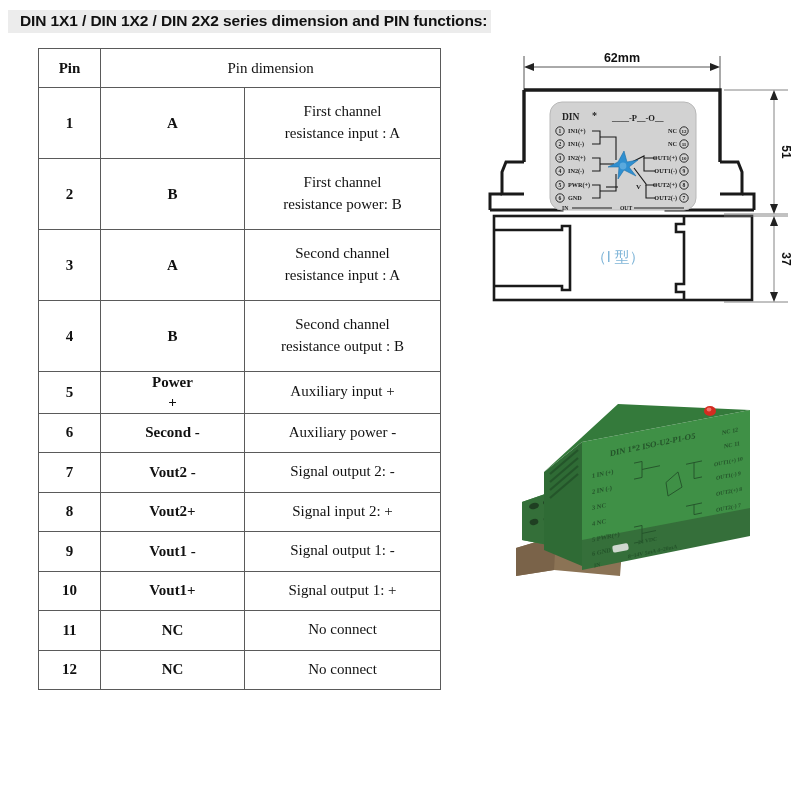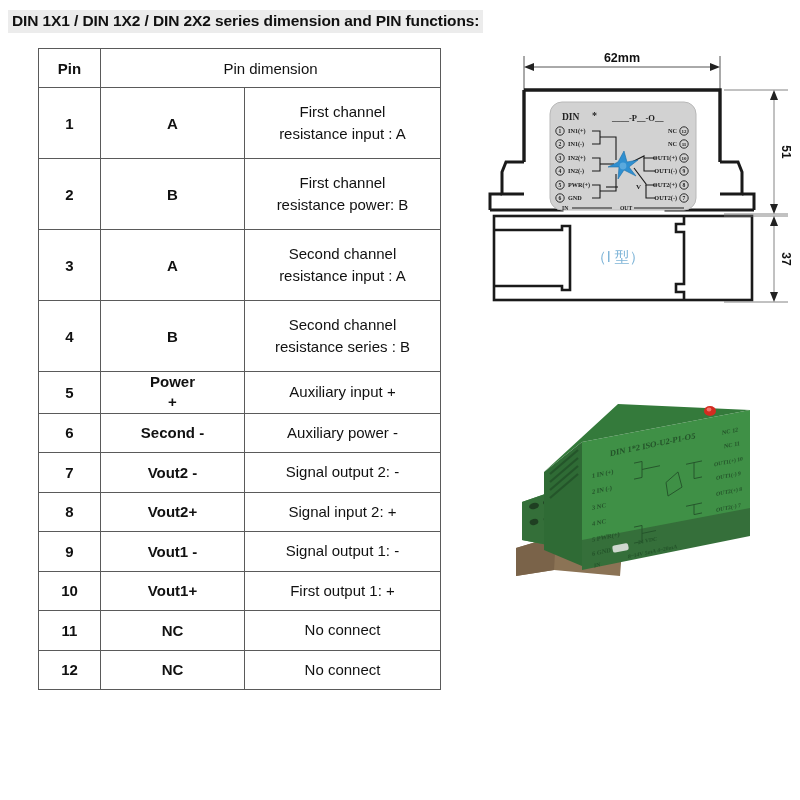--- a/index.html
+++ b/index.html
@@ -6,27 +6,27 @@
   body{
     width:800px;height:800px;position:relative;overflow:hidden;
     background:#ffffff;
     font-family:"Liberation Sans", sans-serif;
     color:#000;
   }
   
   #title{
     position:absolute;left:8px;top:10px;
     font-size:15.5px;font-weight:bold;letter-spacing:-0.1px;
-    background:#ececec;padding:2px 4px 3px 4px;white-space:nowrap;
+    background:#ececec;padding:2px 4px 3px 12px;white-space:nowrap;
     color:#111;
   }
   
   #pin-table{
     position:absolute;left:38px;top:48px;width:402px;
-    border-collapse:collapse;table-layout:fixed;
+    border-collapse:collapse;table-layout:fixed;font-family:Liberation Serif, serif;
   }
   #pin-table td,#pin-table th{
     border:1.4px solid #5a5a5a;
     text-align:center;vertical-align:middle;
     color:#111;
     padding:0;
   }
   .col-pin{width:62px;}
   .col-sym{width:144px;}
   .col-fn{width:196px;}
@@ -95,21 +95,21 @@
       <td class="c-fn">
         <span class="fn-two">Second channel</span>
         <span class="fn-two">resistance input : A</span>
       </td>
     </tr>
     <tr class="tall">
       <td class="c-pin">4</td>
       <td class="c-sym">B</td>
       <td class="c-fn">
         <span class="fn-two">Second channel</span>
-        <span class="fn-two">resistance series : B</span>
+        <span class="fn-two">resistance output : B</span>
       </td>
     </tr>
     <tr class="short">
       <td class="c-pin">5</td>
       <td class="c-sym">
         <span class="sym-two">Power</span>
         <span class="sym-two">+</span>
       </td>
       <td class="c-fn">Auxiliary input +</td>
     </tr>
@@ -129,21 +129,21 @@
       <td class="c-fn">Signal input 2: +</td>
     </tr>
     <tr class="short">
       <td class="c-pin">9</td>
       <td class="c-sym">Vout1 -</td>
       <td class="c-fn">Signal output 1: -</td>
     </tr>
     <tr class="short">
       <td class="c-pin">10</td>
       <td class="c-sym">Vout1+</td>
-      <td class="c-fn">First output 1: +</td>
+      <td class="c-fn">Signal output 1: +</td>
     </tr>
     <tr class="short">
       <td class="c-pin">11</td>
       <td class="c-sym">NC</td>
       <td class="c-fn">No connect</td>
     </tr>
     <tr class="short">
       <td class="c-pin">12</td>
       <td class="c-sym">NC</td>
       <td class="c-fn">No connect</td>

